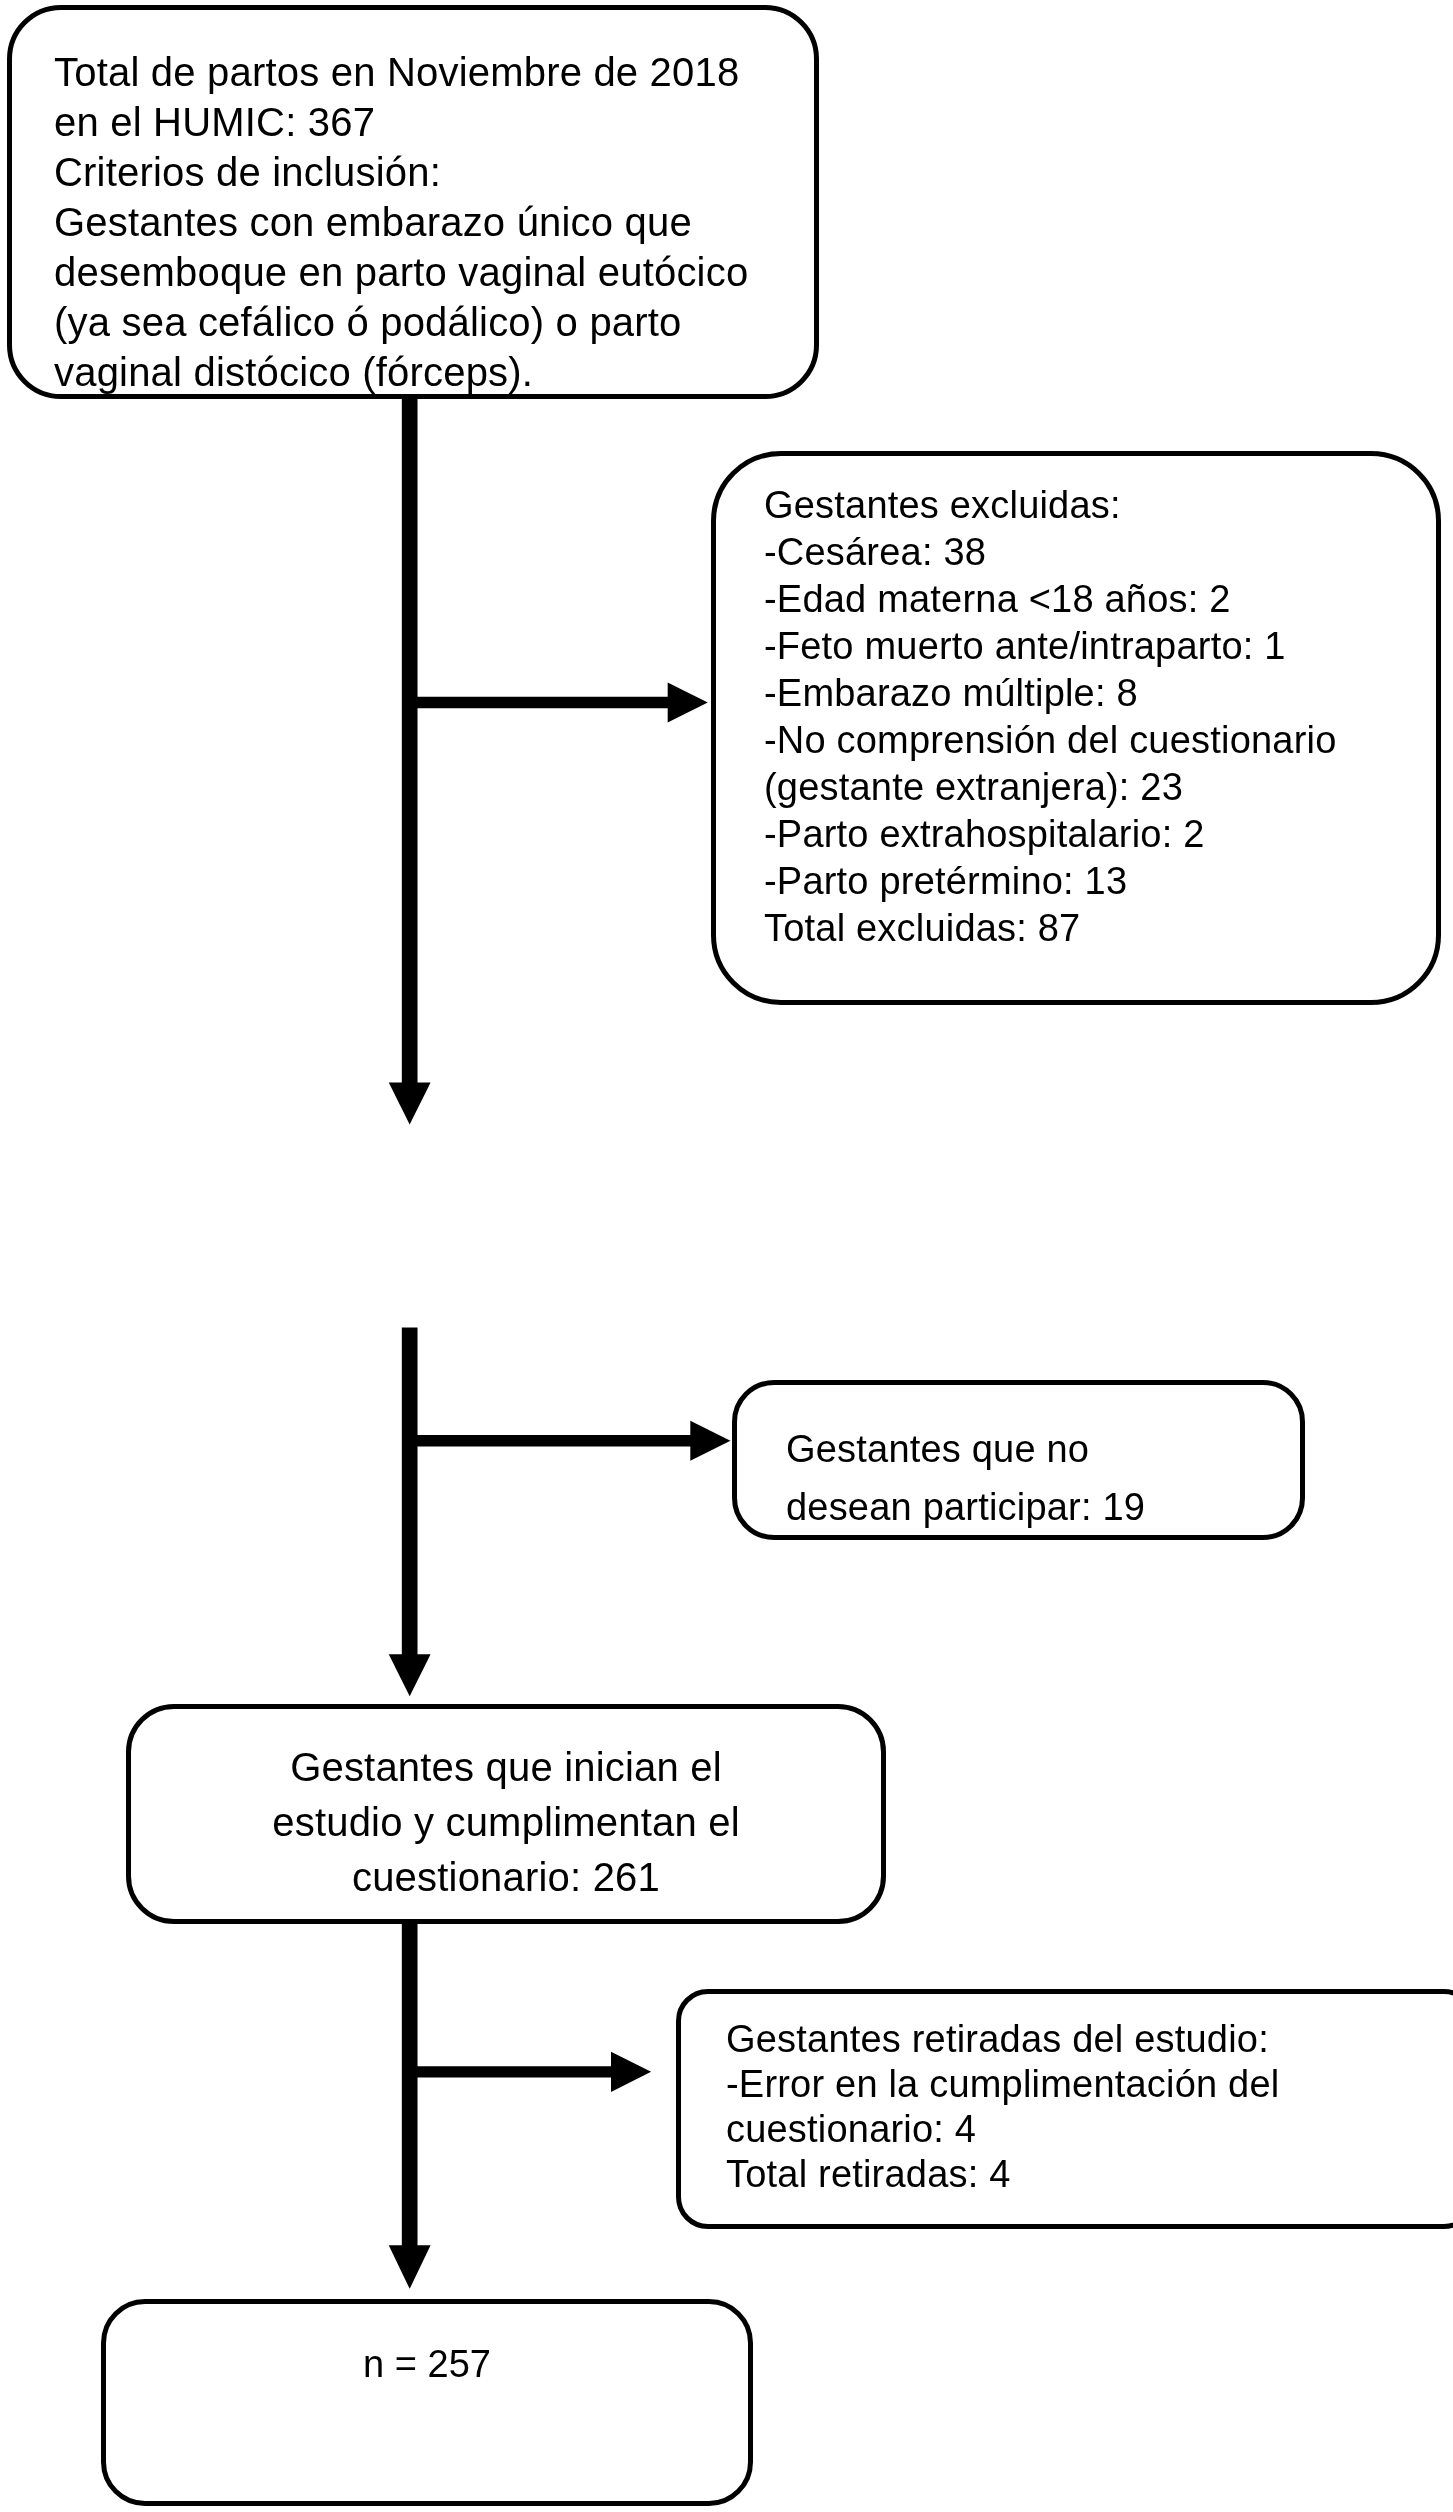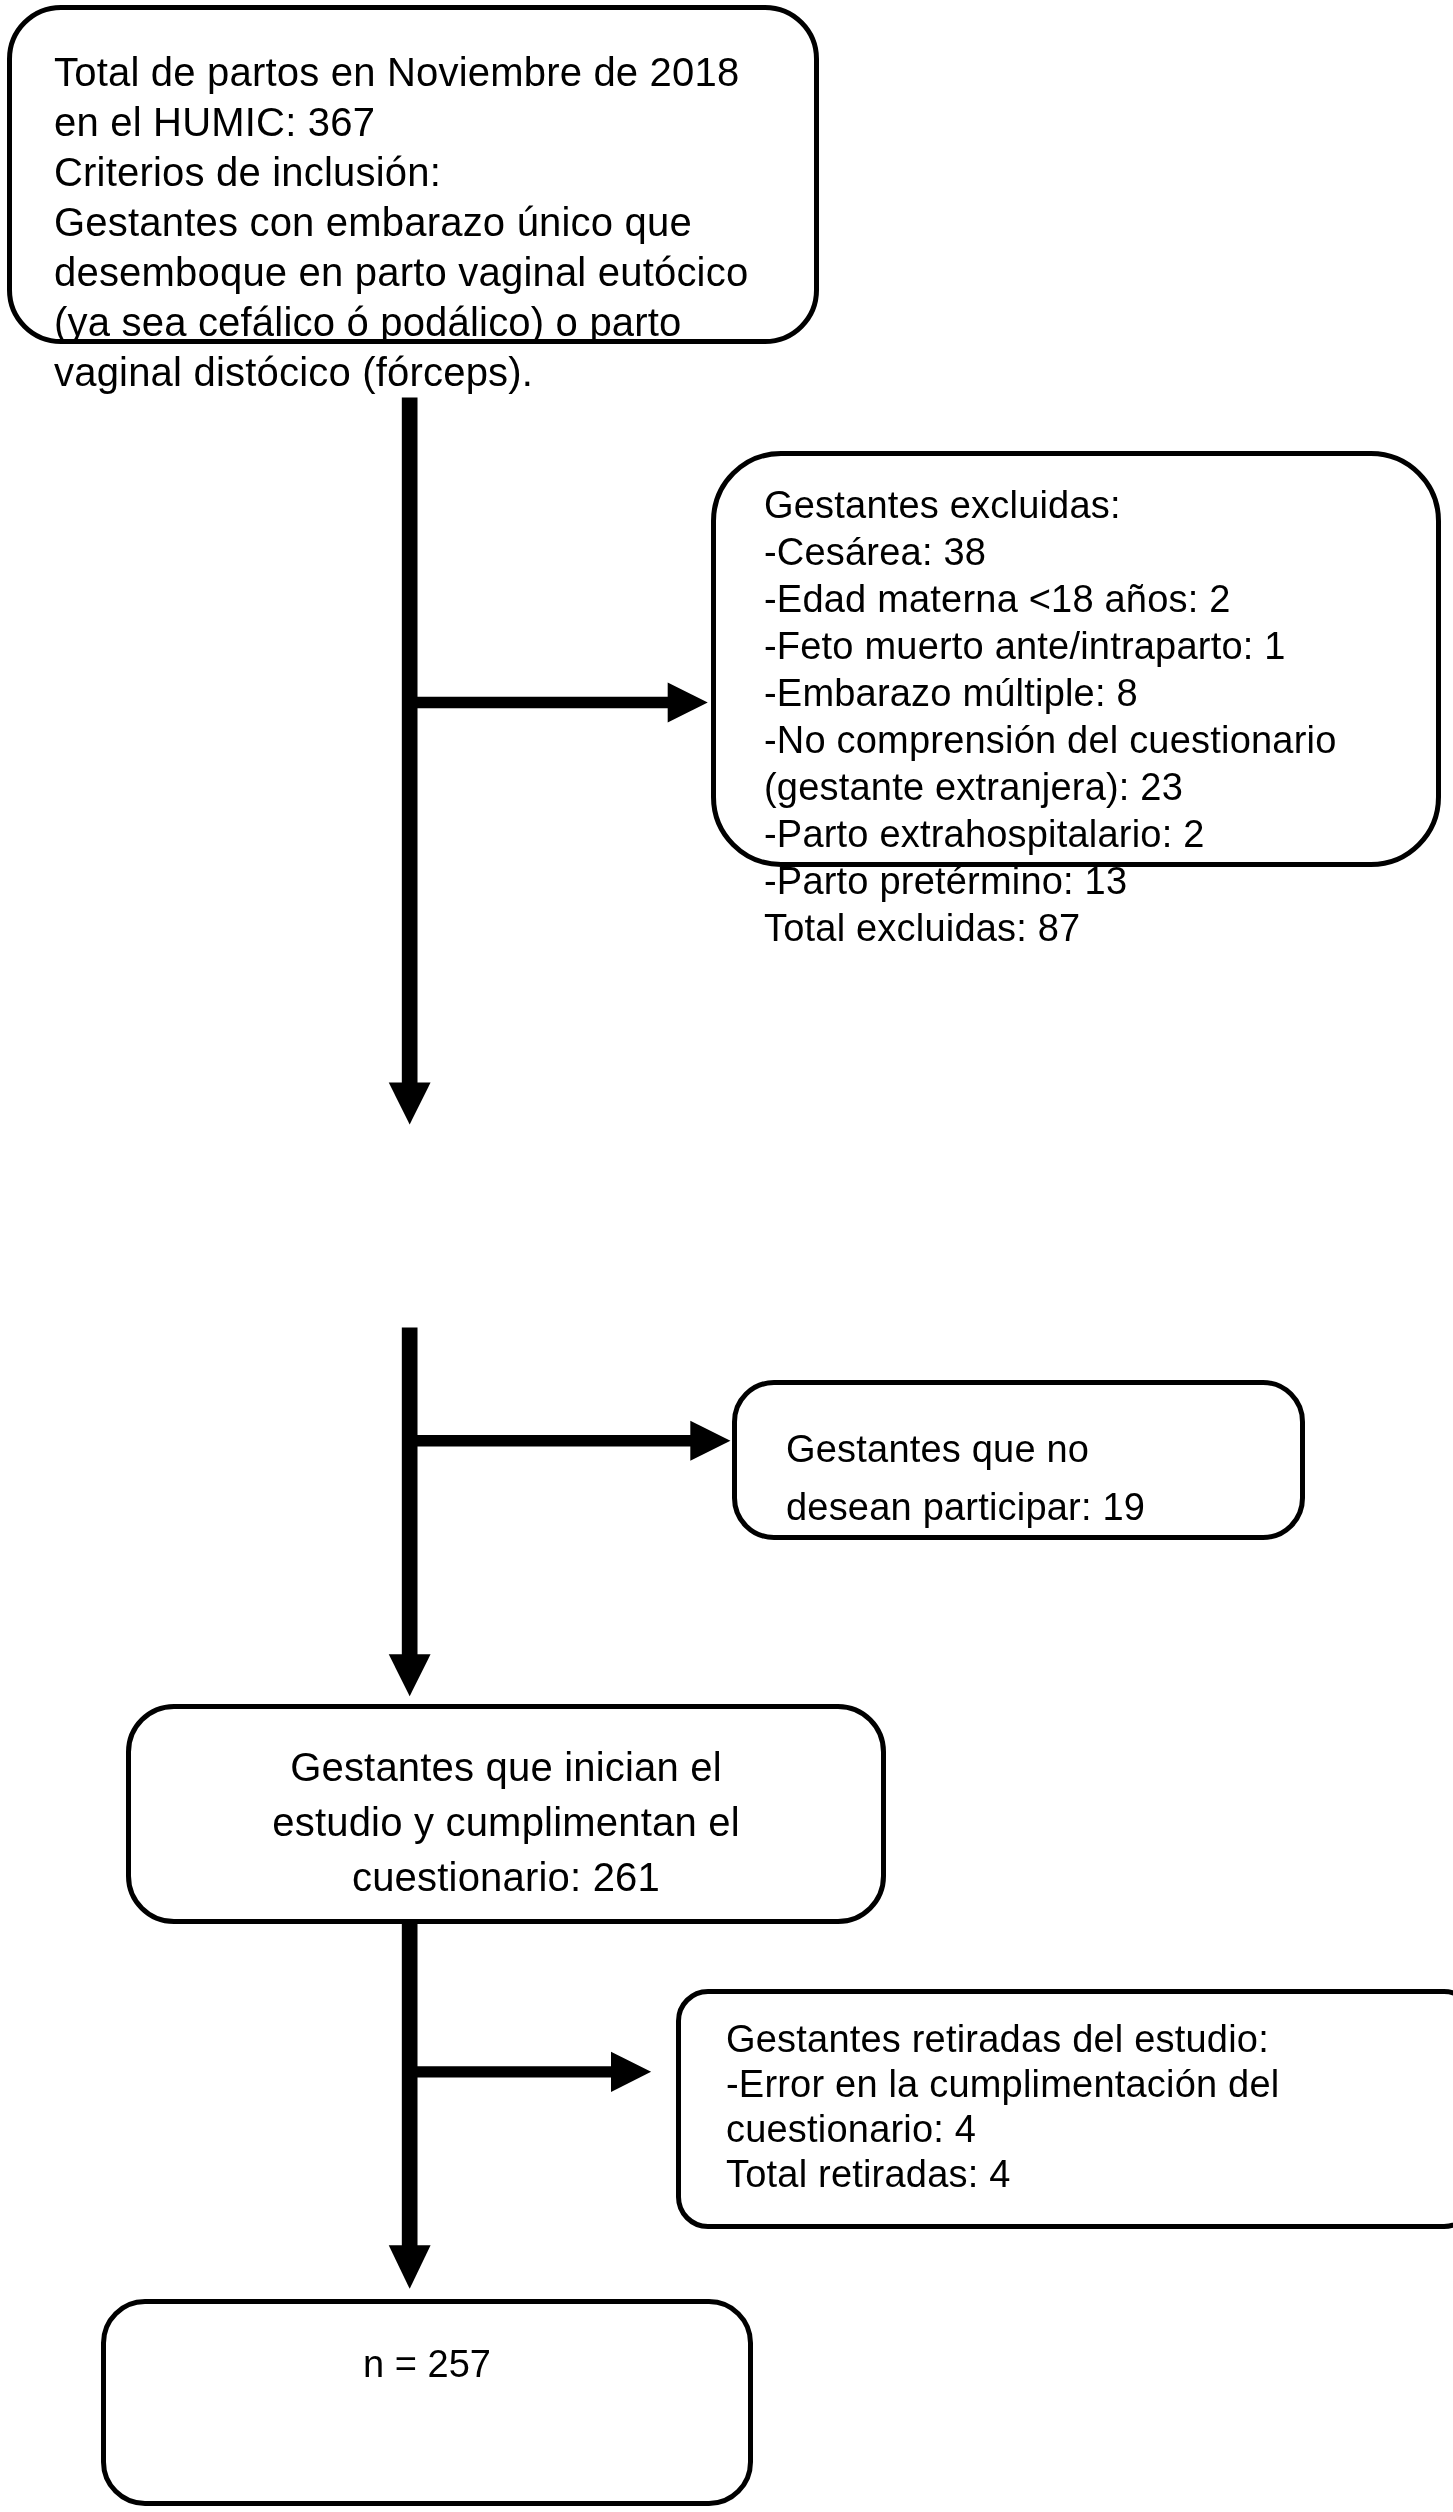--- a/index.html
+++ b/index.html
@@ -22,28 +22,28 @@
     border: 5.2px solid #000000;
     box-sizing: border-box;
     color: #000000;
   }
   .flow-box .txt {
     white-space: pre-line;
     letter-spacing: 0.2px;
   }
   
   .box-total-partos {
-    left: 7px; top: 5.2px; width: 812px; height: 339px;
+    left: 7px; top: 5.2px; width: 812px; height: 394px;
     border-radius: 54px;
     padding: 37px 26px 0 42px;
     font-size: 40px; line-height: 50px;
   }
   
   .box-excluidas {
-    left: 711px; top: 451px; width: 730px; height: 416px;
+    left: 711px; top: 451px; width: 730px; height: 554px;
     border-radius: 70px;
     padding: 26px 17.4px 0 48px;
     font-size: 38px; line-height: 47px;
   }
   
   .box-candidatas {
     left: 170px; top: 1142px; width: 479px; height: 187px;
     border-radius: 37px;
     padding: 28px 17.4px 0 37px;
     font-size: 40px; line-height: 56px;

